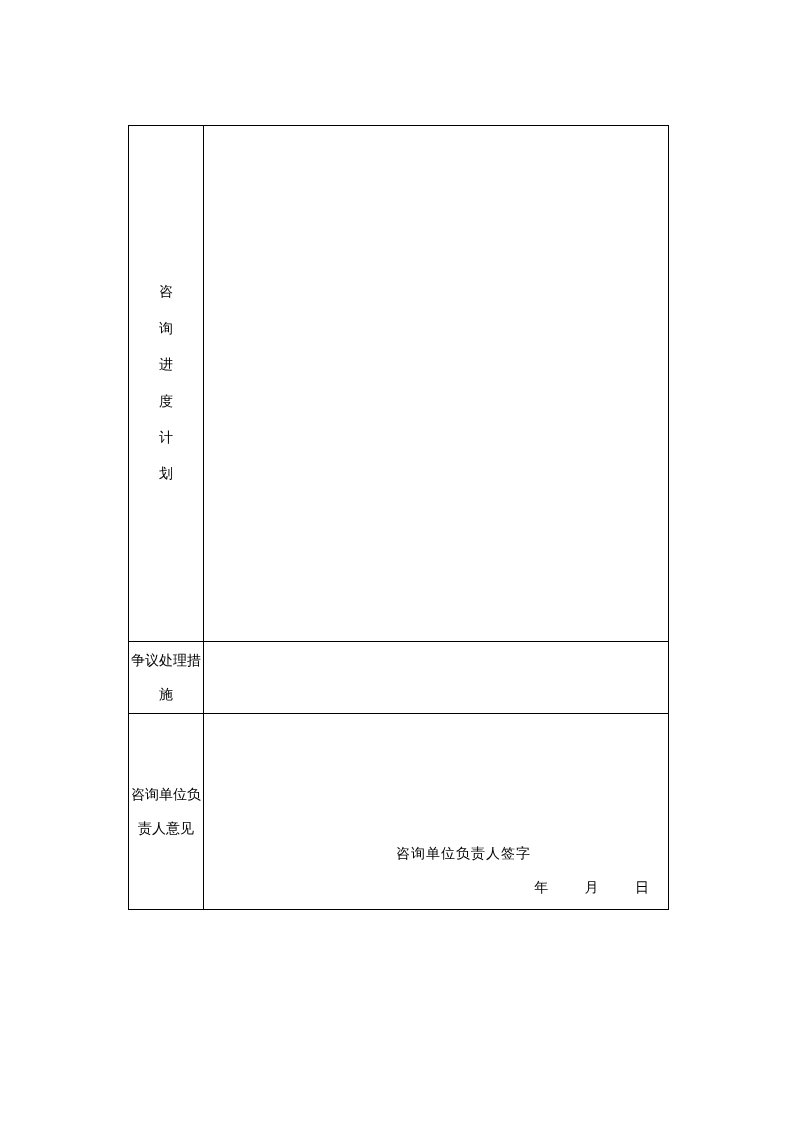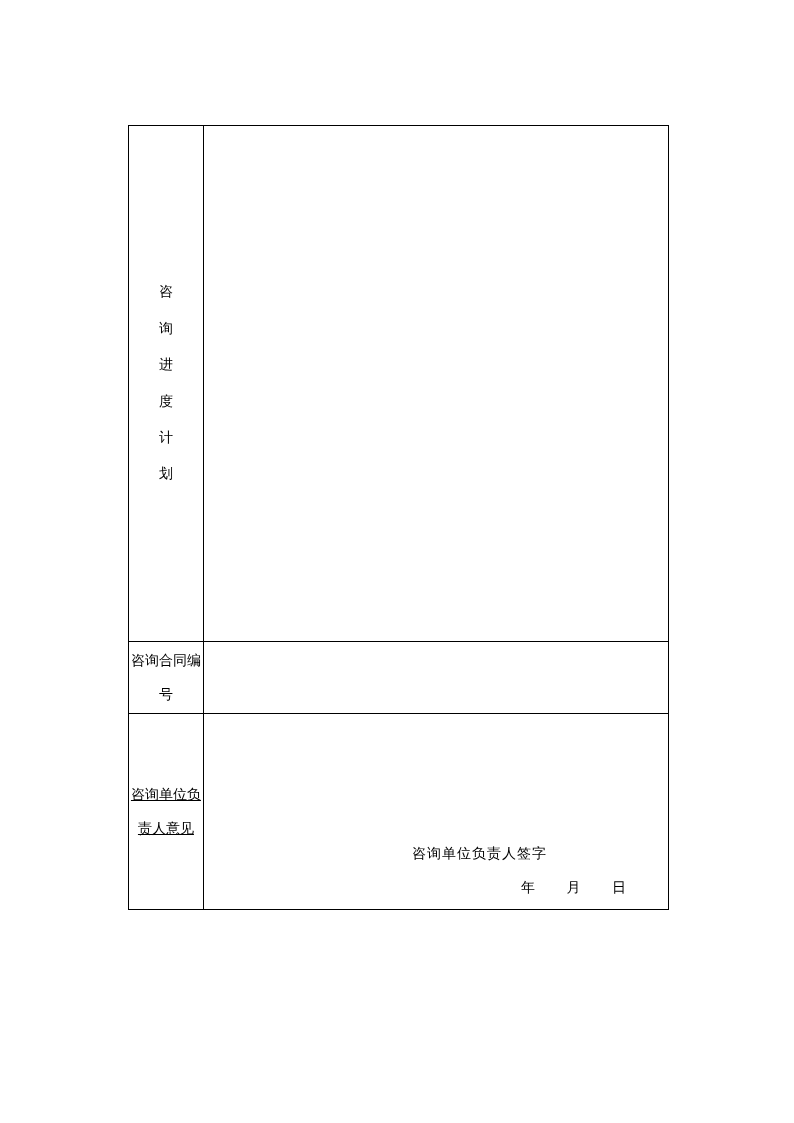--- a/index.html
+++ b/index.html
@@ -55,39 +55,39 @@
     .row3 {
       height: 72px;
     }
     .row4 {
       height: 196px;
       vertical-align: top;
     }
     .row4-label {
       vertical-align: top;
       padding-top: 12px;
-      text-decoration: underline;
     }
     .signature-area {
       position: relative;
       height: 100%;
     }
     .signature-line {
       position: absolute;
-      left: 208px;
+      left: 192px;
       bottom: 46px;
       font-size: 14px;
       letter-spacing: 1px;
     }
     .date-line {
       position: absolute;
-      right: 40px;
+      right: 17px;
       bottom: 12px;
       font-size: 14px;
       letter-spacing: 2px;
+      font-family: Liberation Mono, monospace;
     }
     .date-part {
       display: inline-block;
       margin-left: 24px;
     }
   </style>
 </head>
 <body>
 
 <table class="form-table">
@@ -97,21 +97,21 @@
       <span class="vert-char">咨</span>
       <span class="vert-char">询</span>
       <span class="vert-char">进</span>
       <span class="vert-char">度</span>
       <span class="vert-char">计</span>
       <span class="vert-char">划</span>
     </td>
     <td class="content-cell row1"></td>
   </tr>
   <tr>
-    <td class="label-cell row2">咨询合同编号</td>
+    <td class="label-cell row2">争议处理措施</td>
     <td class="content-cell row2"></td>
   </tr>
   <tr>
     <td class="label-cell row4 row4-label">咨询单位负责人意见</td>
     <td class="content-cell row4">
       <div class="signature-area">
         <div class="signature-line">咨询单位负责人签字</div>
         <div class="date-line">
           <span class="date-part">年</span>
           <span class="date-part">月</span>

